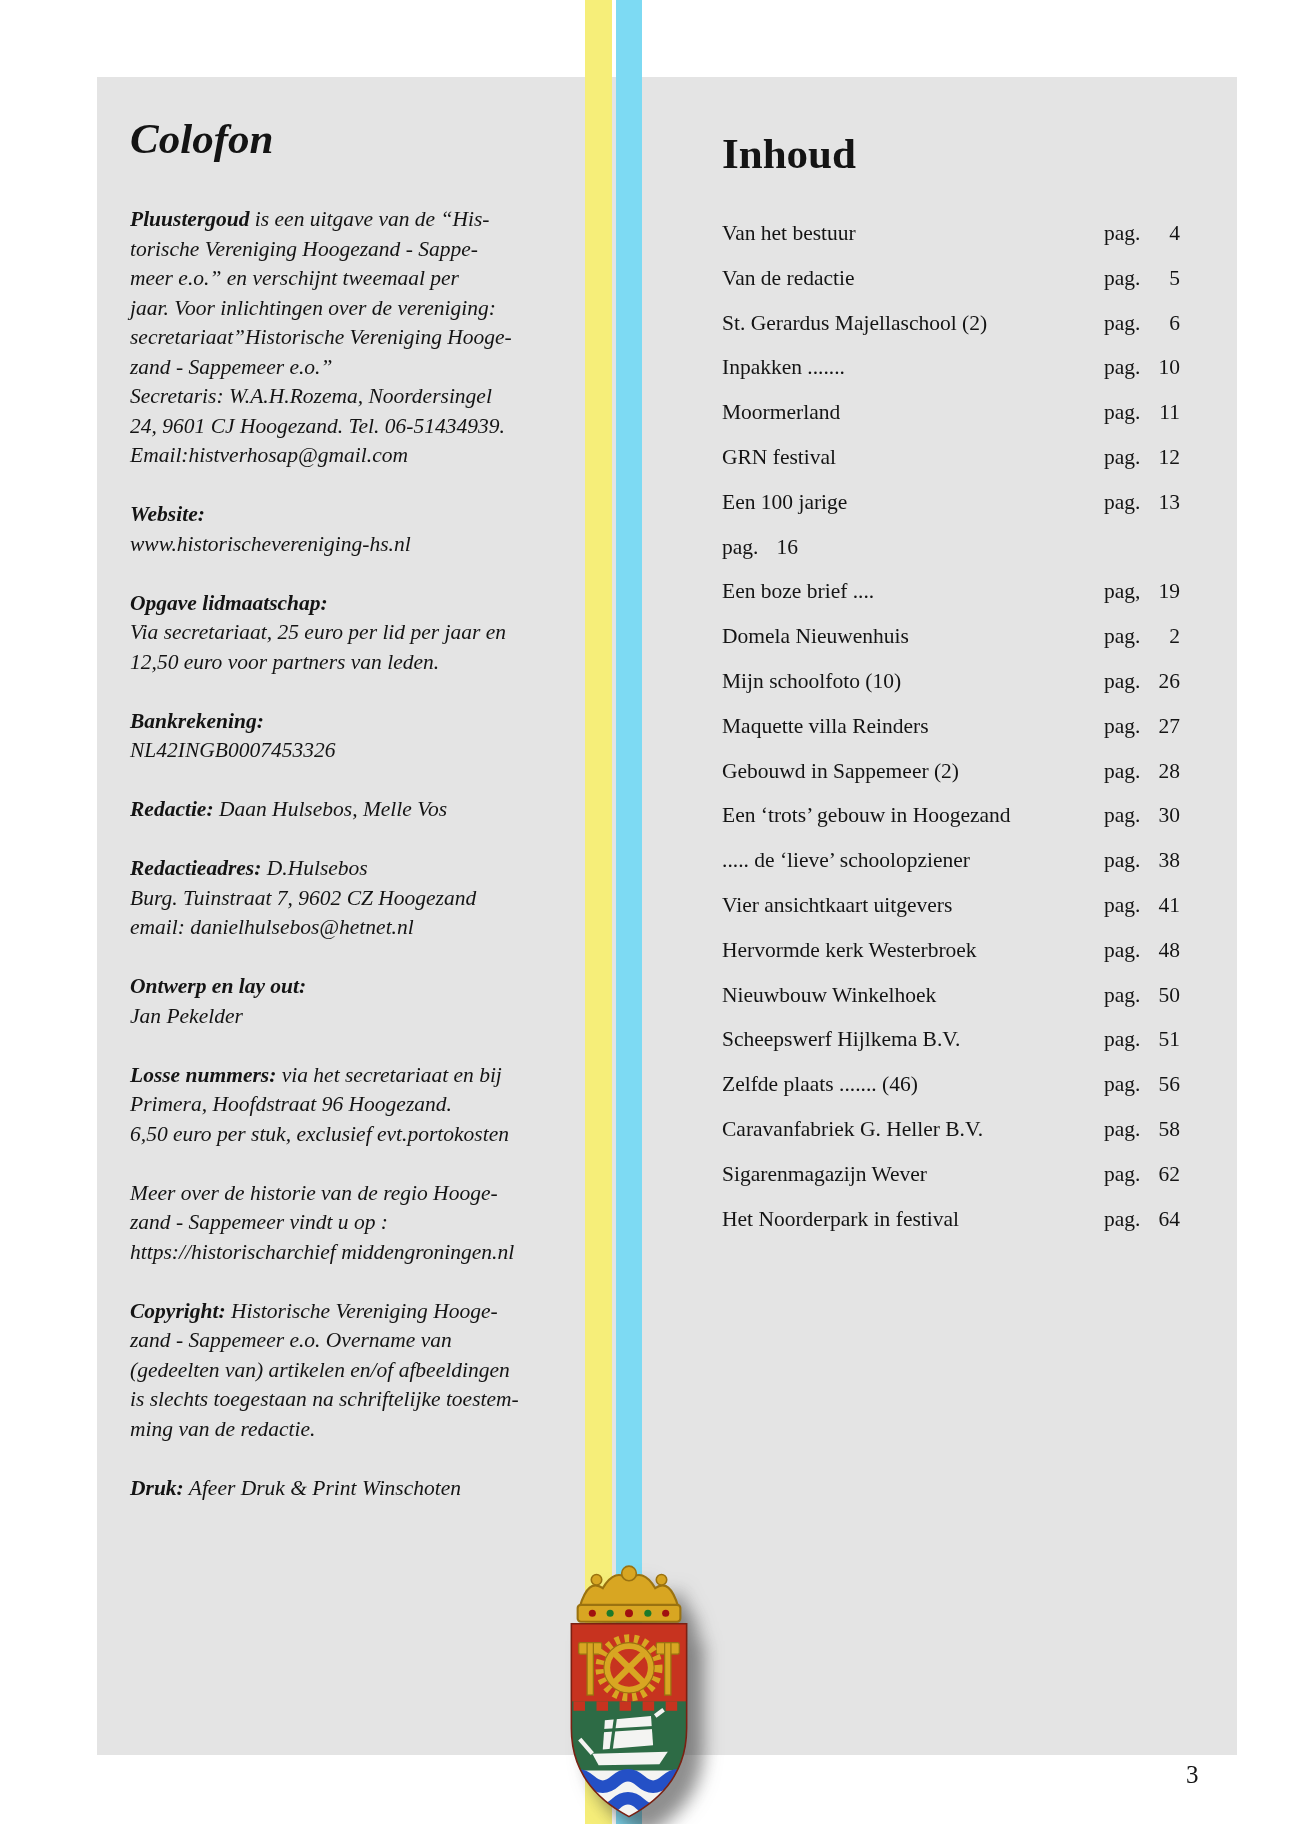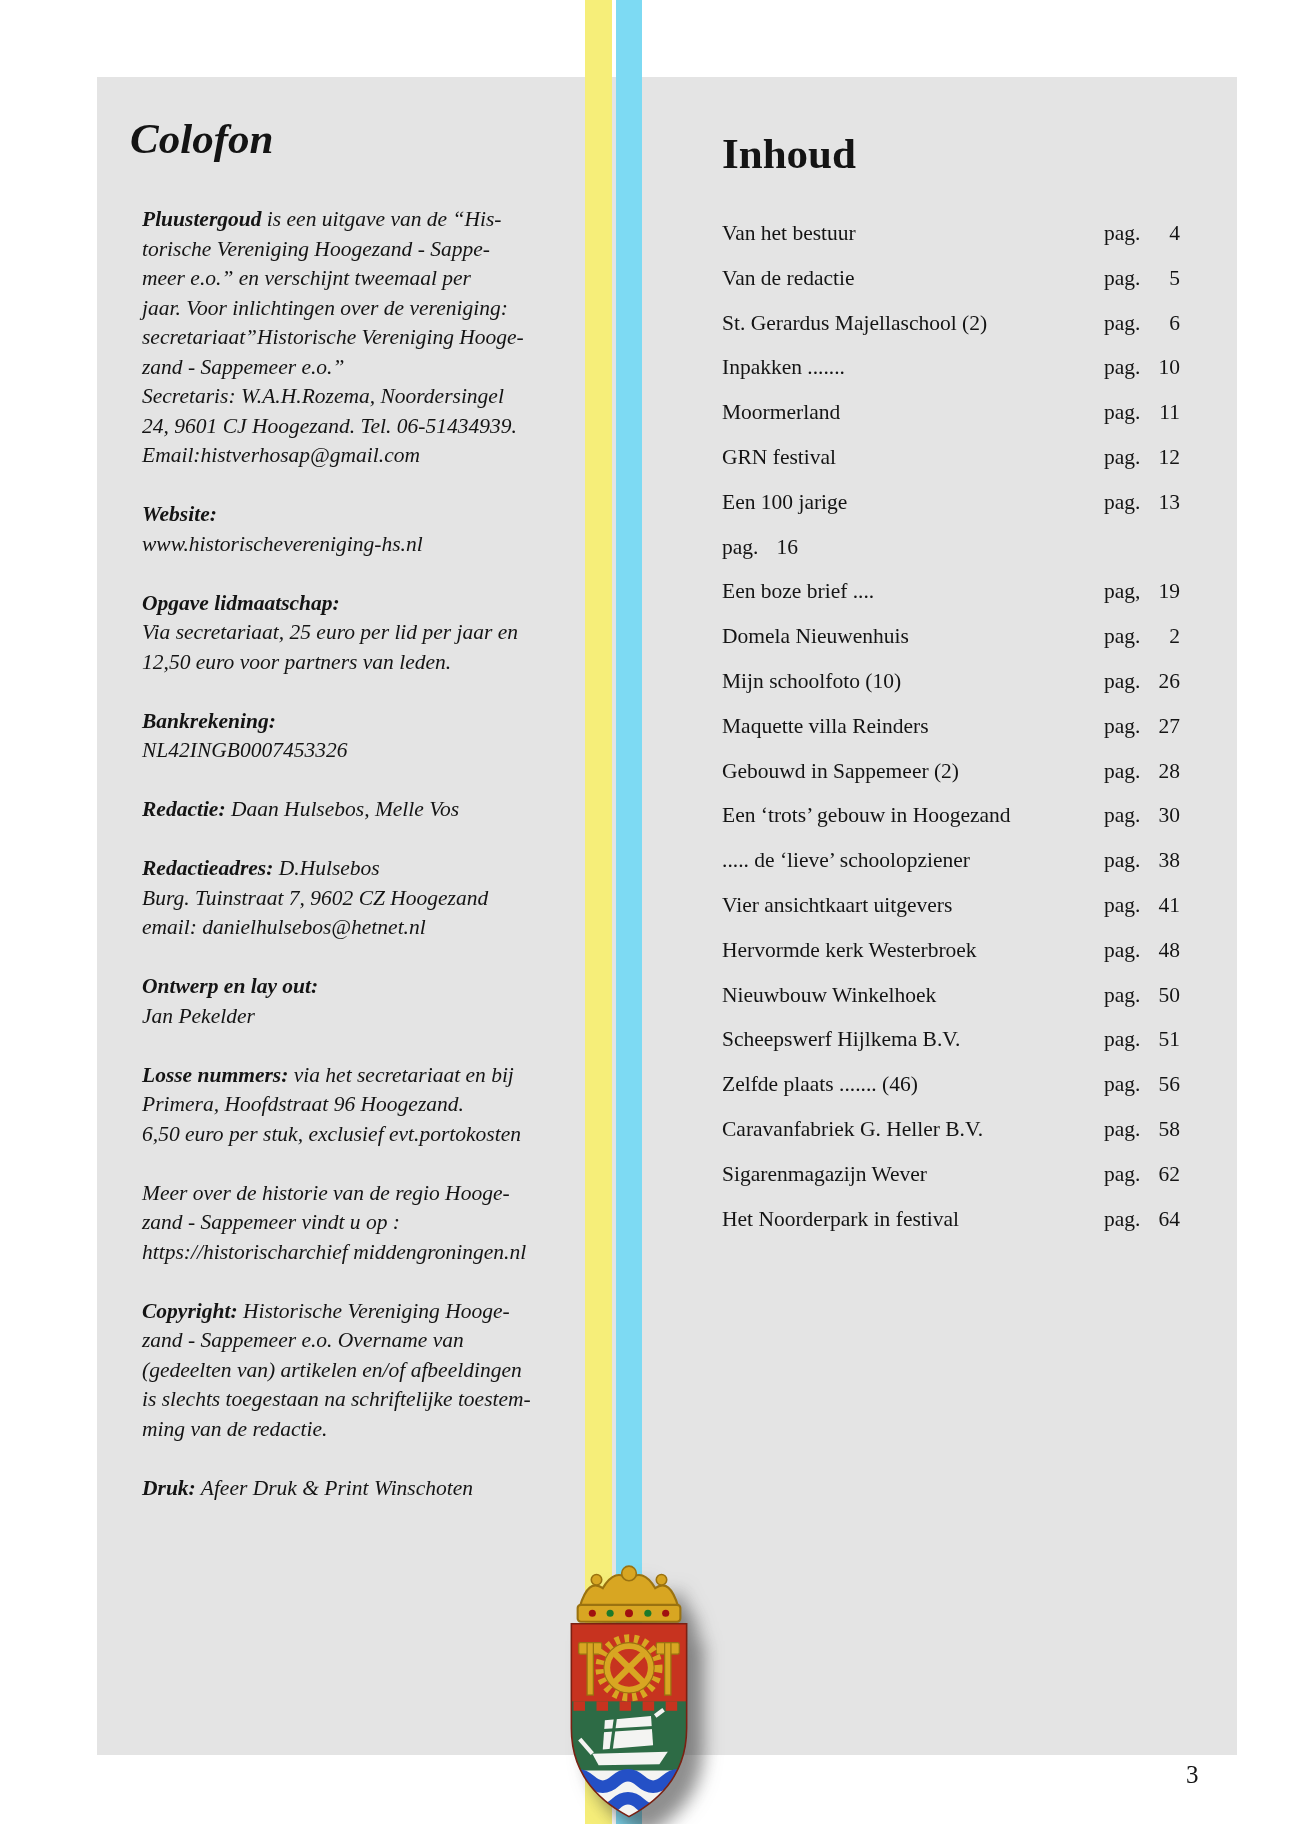--- a/index.html
+++ b/index.html
@@ -17,21 +17,21 @@
   .stripe.yellow{left:585px;width:27px;background:#f6ee79;}
   .stripe.cyan{left:616px;width:26px;background:#7ddaf3;}
 
   .col-left{position:absolute;left:130px;top:116px;width:452px;font-style:italic;}
   .col-right{position:absolute;left:677px;top:131px;width:458px;margin-left:45px;}
 
   h1.sect{
     margin:0;font-size:43px;line-height:46px;font-weight:bold;
     letter-spacing:0px;
   }
-  .paras{margin-top:43px;margin-left:12px;}
+  .paras{margin-top:43px;}
   .para{
     margin:29.5px 0 0 0;font-size:21.5px;line-height:29.5px;
     white-space:pre-line;
   }
   .para:first-child{margin-top:0;}
   .para b{font-weight:bold;}
 
   .toc{margin-top:42px;}
   .toc-row{
     display:flex;align-items:flex-start;

